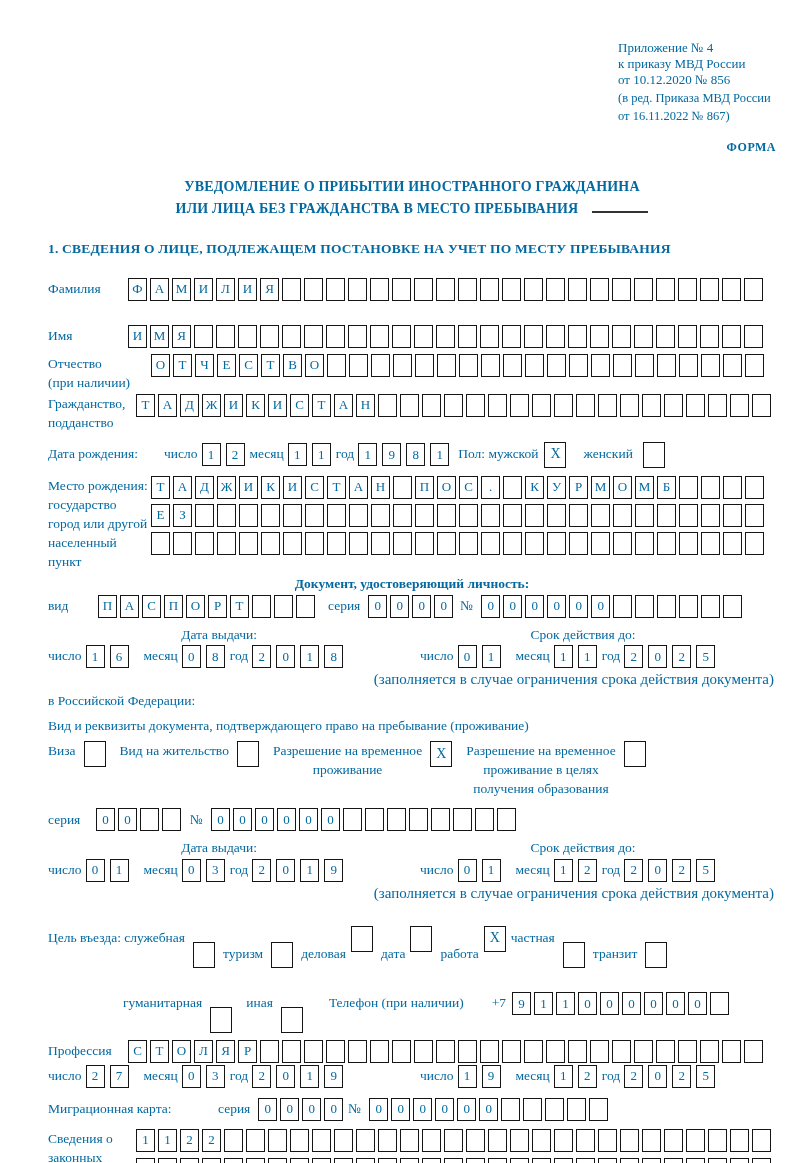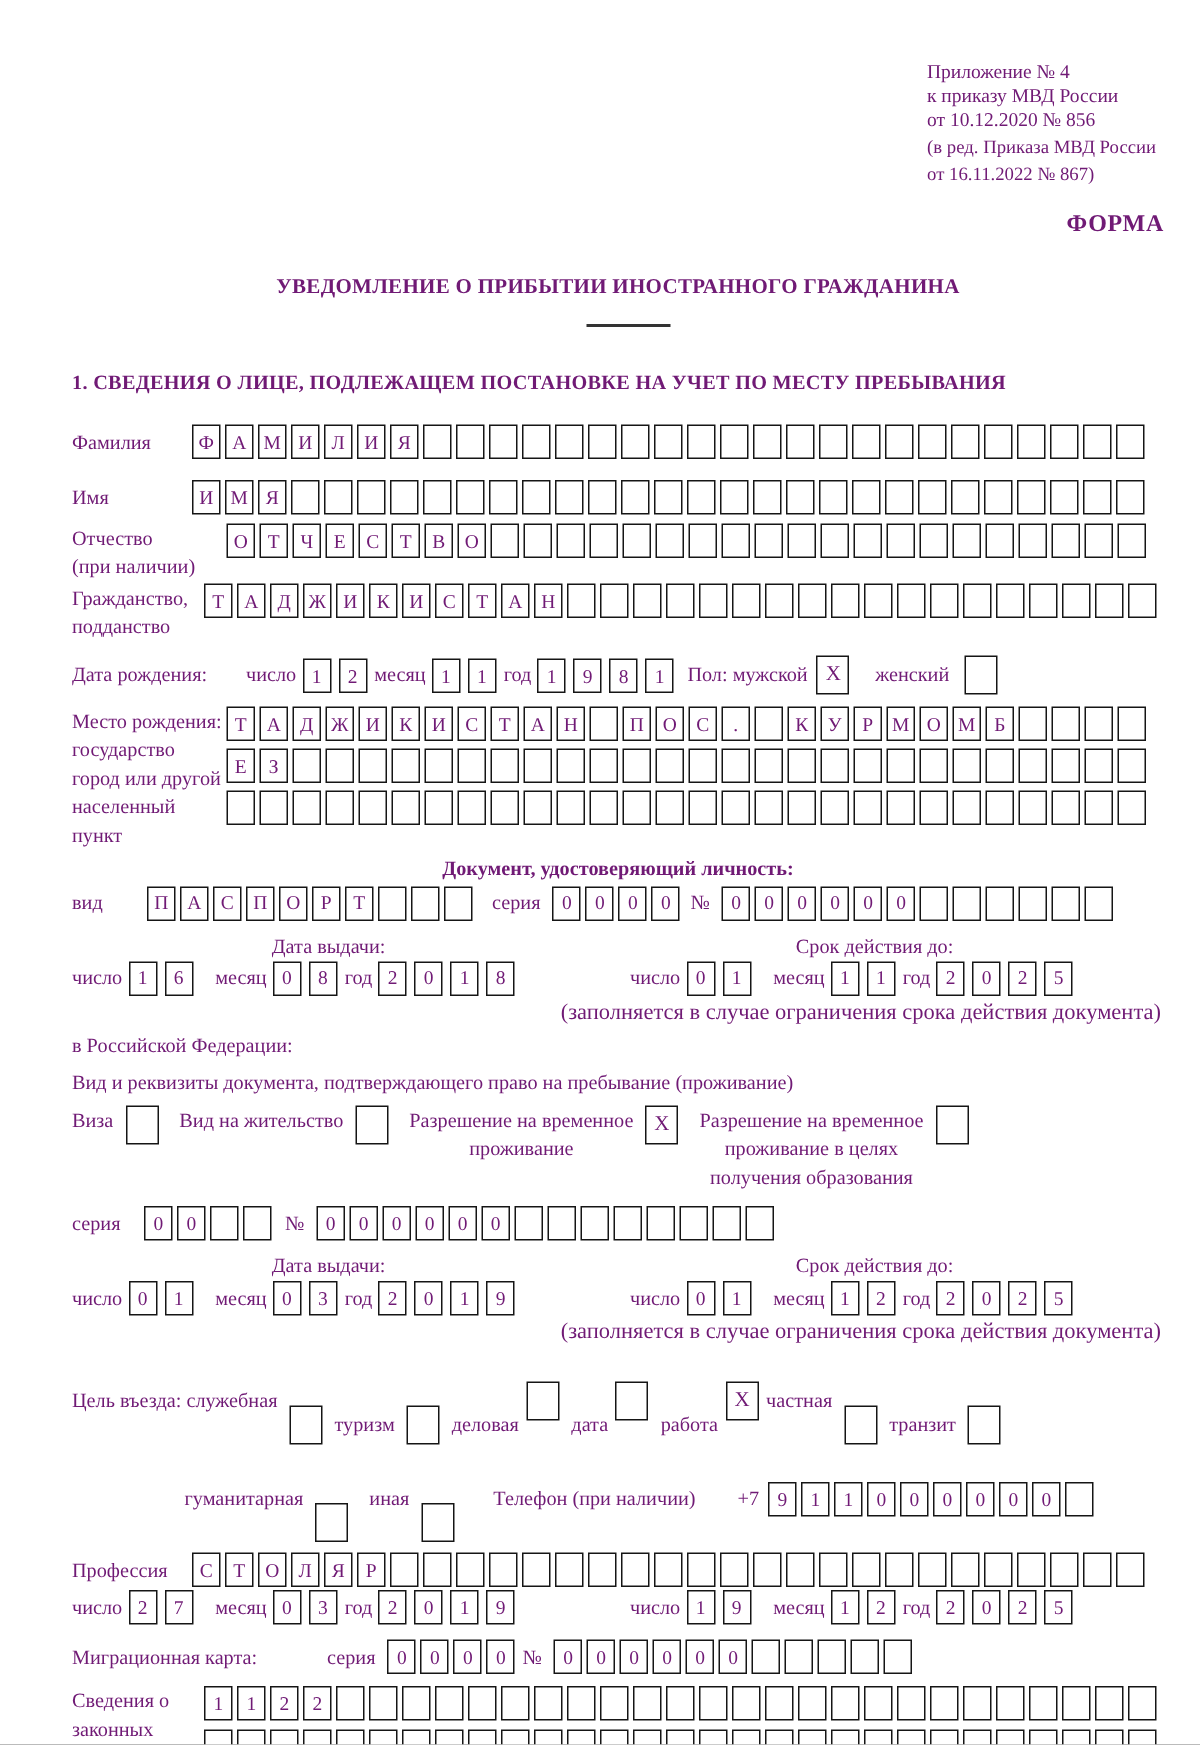--- a/index.html
+++ b/index.html
@@ -1,29 +1,29 @@
 <!DOCTYPE html>
 <html><head>
 <meta charset="utf-8">
 <style>
   html,body{margin:0;padding:0;background:#888;}
   .page{
     width:800px;height:1163px;background:#ffffff;box-sizing:border-box;
     padding:40px 24px 0 48px;position:relative;overflow:hidden;
     font-family:"Liberation Serif","DejaVu Serif",serif;
-    font-size:13.5px;color:#701a75;line-height:1.2;
+    font-size:13.5px;color:#0369a1;line-height:1.2;
   }
   .annex{margin-left:570px;width:158px;}
   .annex .ln{font-size:13px;line-height:16px;white-space:nowrap;}
   .annex .note{font-size:12.5px;line-height:16px;white-space:nowrap;margin-top:2px;}
-  .forma{font-weight:bold;text-align:right;font-size:16px;margin-top:16px;letter-spacing:.5px;}
+  .forma{font-weight:bold;text-align:right;font-size:12px;margin-top:16px;letter-spacing:.5px;}
   .title{text-align:center;font-weight:bold;font-size:14px;margin-top:22px;line-height:21px;letter-spacing:.2px;}
   .blank-line{display:inline-block;width:56px;border-bottom:2px solid #333;height:14px;margin-left:14px;}
   .sec{font-weight:bold;font-size:13.5px;margin-top:22px;letter-spacing:.2px;}
-  .row{display:flex;align-items:center;margin-top:14px;}
+  .row{display:flex;align-items:center;margin-top:24px;}
   .row-top{display:flex;align-items:flex-start;margin-top:6px;}
   .lblcol{flex:none;}
   .lblcol div{line-height:19px;}
   .boxes{display:flex;flex:none;}
   .cell{
     display:inline-flex;align-items:center;justify-content:center;flex:none;
     width:19px;height:23px;border:1.6px solid #151515;box-sizing:border-box;
     margin-right:3px;font-size:13px;background:#fff;
   }
   .cbx{display:inline-flex;flex:none;}
@@ -51,21 +51,21 @@
     <div class="ln">Приложение № 4</div>
     <div class="ln">к приказу МВД России</div>
     <div class="ln">от 10.12.2020 № 856</div>
     <div class="note">(в ред. Приказа МВД России</div>
     <div class="note">от 16.11.2022 № 867)</div>
     <div class="forma">ФОРМА</div>
   </div>
 
   <div class="title">
     <div>УВЕДОМЛЕНИЕ О ПРИБЫТИИ ИНОСТРАННОГО ГРАЖДАНИНА</div>
-    <div><span class="blank-line"></span></div>
+    <div><span>ИЛИ ЛИЦА БЕЗ ГРАЖДАНСТВА В МЕСТО ПРЕБЫВАНИЯ</span><span class="blank-line"></span></div>
   </div>
 
   <div class="sec">1. СВЕДЕНИЯ О ЛИЦЕ, ПОДЛЕЖАЩЕМ ПОСТАНОВКЕ НА УЧЕТ ПО МЕСТУ ПРЕБЫВАНИЯ</div>
 
   <div class="row" style="margin-top:20px;">
     <span class="lab" style="width:80px;">Фамилия</span>
     <span class="boxes">
         <span class="cell">Ф</span>
         <span class="cell">А</span>
         <span class="cell">М</span>

